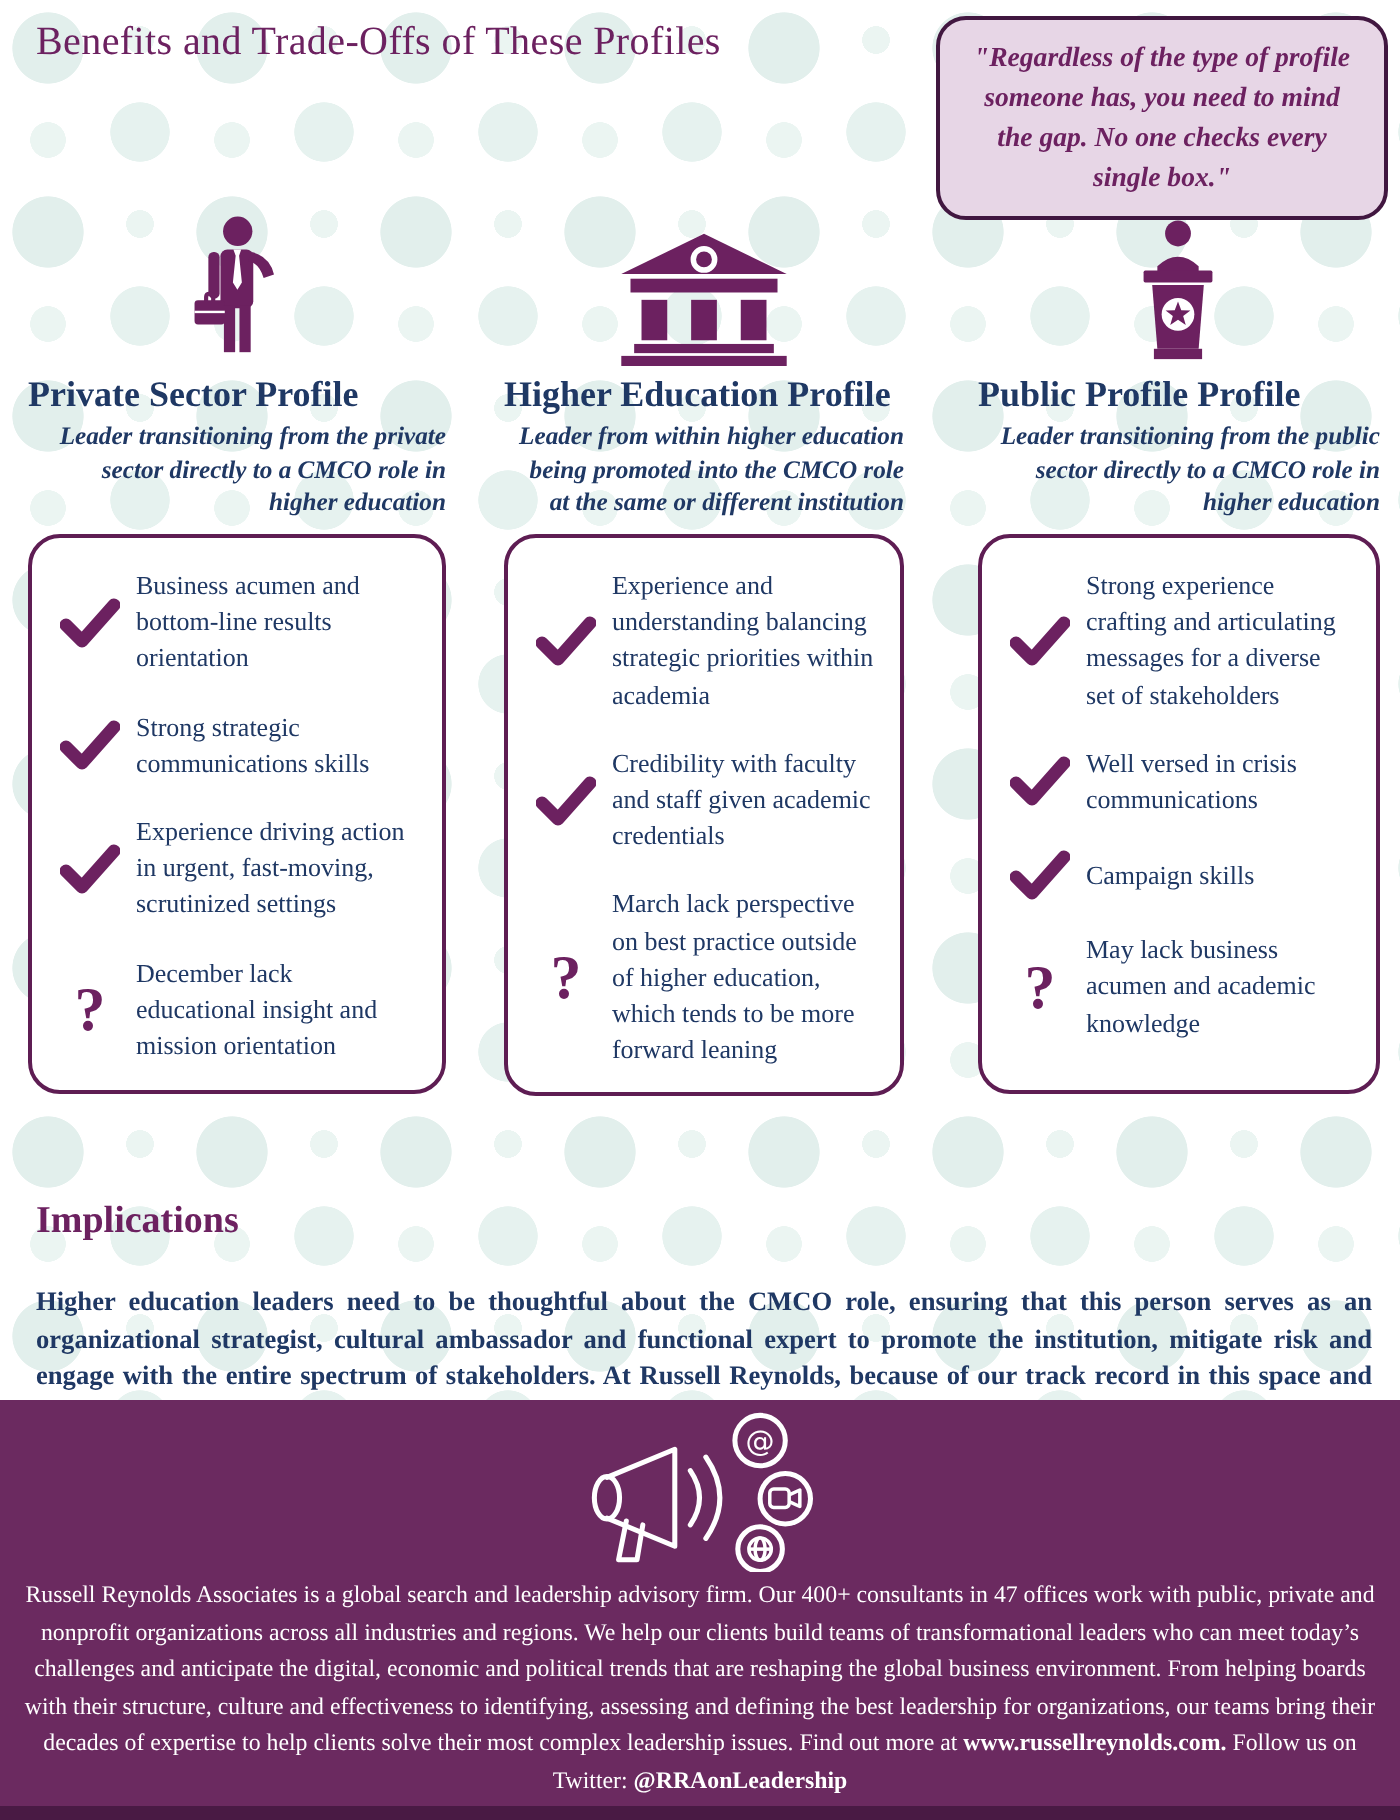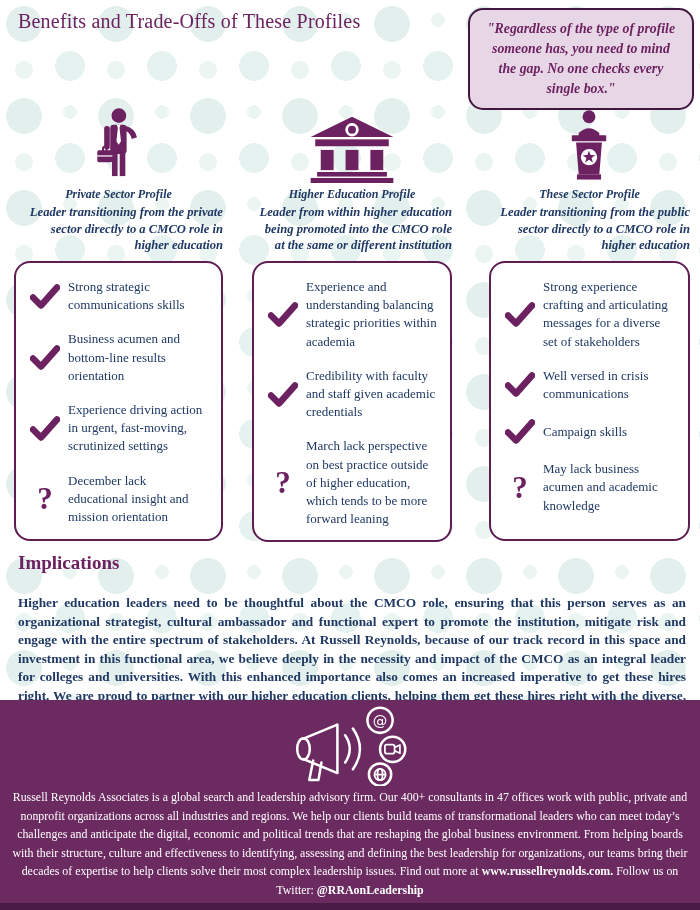--- a/index.html
+++ b/index.html
@@ -25,34 +25,34 @@
   }
   .quote-text{ font-size:13.8px; font-weight:bold; font-style:italic; color:#6c2160; text-align:center; line-height:1.45; }
 
   
   .columns{ position:absolute; top:103px; left:14px; width:676px; display:flex; }
   .col{ display:flex; flex-direction:column; }
   .col1{ width:210px; margin-right:29px; }
   .col2{ width:201px; margin-right:37px; }
   .col3{ width:202px; }
   .icon-wrap{ height:80px; display:flex; align-items:flex-end; justify-content:center; }
-  .col-title{ margin-top:4px; text-align:center; font-size:12px; font-weight:bold; color:#1f3864;font-style:italic; }
+  .col-title{ margin-top:4px; font-size:18px; font-weight:bold; color:#1f3864; }
   .col-sub{ margin-top:2px; text-align:right; font-size:12.6px; font-weight:bold; font-style:italic; color:#1f3864; line-height:1.32; min-height:53px; }
   .card{
     margin-top:4px; background:#ffffff; border:2px solid #5e1d53; border-radius:16px;
     padding:15px 8px 12px 6px; display:flex; flex-direction:column; gap:16px; min-height:280px;
   }
   .item{ display:flex; align-items:center; }
   .item .ic{ flex:0 0 46px; display:flex; justify-content:center; align-items:center; }
   .item .txt{ flex:1; font-size:13px; line-height:1.4; color:#1f3864; padding-right:4px; }
   .qmark{ font-size:31px; font-weight:bold; color:#6c2160; line-height:1; font-family:"Liberation Serif",serif; }
 
   
   .implications{ position:absolute; top:552px; left:18px; width:668px; }
-  .imp-title{ font-size:19px; font-weight:bold; color:#6c2160; }
+  .imp-title{ font-size:19px; font-weight:bold; color:#6c2160;margin-top:48px; }
   .imp-body{ margin-top:20px; font-size:13.3px; line-height:1.4; color:#1f3864; text-align:justify;font-weight:bold; }
 
   
   .band{ position:absolute; top:700px; left:0; width:700px; height:203px; background:#6b2a60; text-align:center; }
   .band .mega{ display:block; margin:4px auto 2px auto; }
   .about{ width:688px; margin:0 auto; font-size:11.9px; line-height:1.56; color:#ffffff; text-align:center; }
   .about b{ font-weight:bold;text-align:right; }
   .copyright{ margin-top:9px; font-size:12px; color:rgba(255,255,255,.88); text-align:center; }
   .bottom-bar{ position:absolute; top:903px; left:0; width:700px; height:7px; background:#491a44; }
 </style>
@@ -90,29 +90,29 @@
       </div>
       <div class="col-title">Private Sector Profile</div>
       <div class="col-sub">Leader transitioning from the private sector directly to a CMCO role in higher education</div>
       <div class="card">
         <div class="item">
           <span class="ic">
             <svg width="30" height="25" viewBox="0 0 30 25">
                 <path d="M3 13.5 L11 21.5 L27 3.5" fill="none" stroke="#6c2160" stroke-width="6.5" stroke-linecap="round" stroke-linejoin="round"></path>
               </svg>
           </span>
+          <span class="txt">Business acumen and bottom-line results orientation</span>
+        </div>
+        <div class="item">
+          <span class="ic">
+            <svg width="30" height="25" viewBox="0 0 30 25">
+                <path d="M3 13.5 L11 21.5 L27 3.5" fill="none" stroke="#6c2160" stroke-width="6.5" stroke-linecap="round" stroke-linejoin="round"></path>
+              </svg>
+          </span>
           <span class="txt">Strong strategic communications skills</span>
-        </div>
-        <div class="item">
-          <span class="ic">
-            <svg width="30" height="25" viewBox="0 0 30 25">
-                <path d="M3 13.5 L11 21.5 L27 3.5" fill="none" stroke="#6c2160" stroke-width="6.5" stroke-linecap="round" stroke-linejoin="round"></path>
-              </svg>
-          </span>
-          <span class="txt">Business acumen and bottom-line results orientation</span>
         </div>
         <div class="item">
           <span class="ic">
             <svg width="30" height="25" viewBox="0 0 30 25">
                 <path d="M3 13.5 L11 21.5 L27 3.5" fill="none" stroke="#6c2160" stroke-width="6.5" stroke-linecap="round" stroke-linejoin="round"></path>
               </svg>
           </span>
           <span class="txt">Experience driving action in urgent, fast-moving, scrutinized settings</span>
         </div>
         <div class="item">
@@ -170,21 +170,21 @@
             <circle cx="28" cy="9" r="7.5"></circle>
             <path d="M16 28 q12 -11 24 0 v3.5 h-24 z"></path>
             <rect x="8" y="30.5" width="40" height="7" rx="1"></rect>
             <path d="M13 39 h30 l-3 37 h-24 z"></path>
             <rect x="14" y="76" width="28" height="6"></rect>
           </g>
           <circle cx="28" cy="56" r="9.5" fill="#ffffff"></circle>
           <path fill="#6c2160" d="M28 48.5 L29.9 53.6 L35.2 53.7 L31 57 L32.5 62.2 L28 59.1 L23.5 62.2 L25 57 L20.8 53.7 L26.1 53.6 Z"></path>
         </svg>
       </div>
-      <div class="col-title">These Sector Profile</div>
+      <div class="col-title">Public Profile Profile</div>
       <div class="col-sub">Leader transitioning from the public sector directly to a CMCO role in higher education</div>
       <div class="card">
         <div class="item">
           <span class="ic">
             <svg width="30" height="25" viewBox="0 0 30 25">
                 <path d="M3 13.5 L11 21.5 L27 3.5" fill="none" stroke="#6c2160" stroke-width="6.5" stroke-linecap="round" stroke-linejoin="round"></path>
               </svg>
           </span>
           <span class="txt">Strong experience crafting and articulating messages for a diverse set of stakeholders</span>
         </div>

